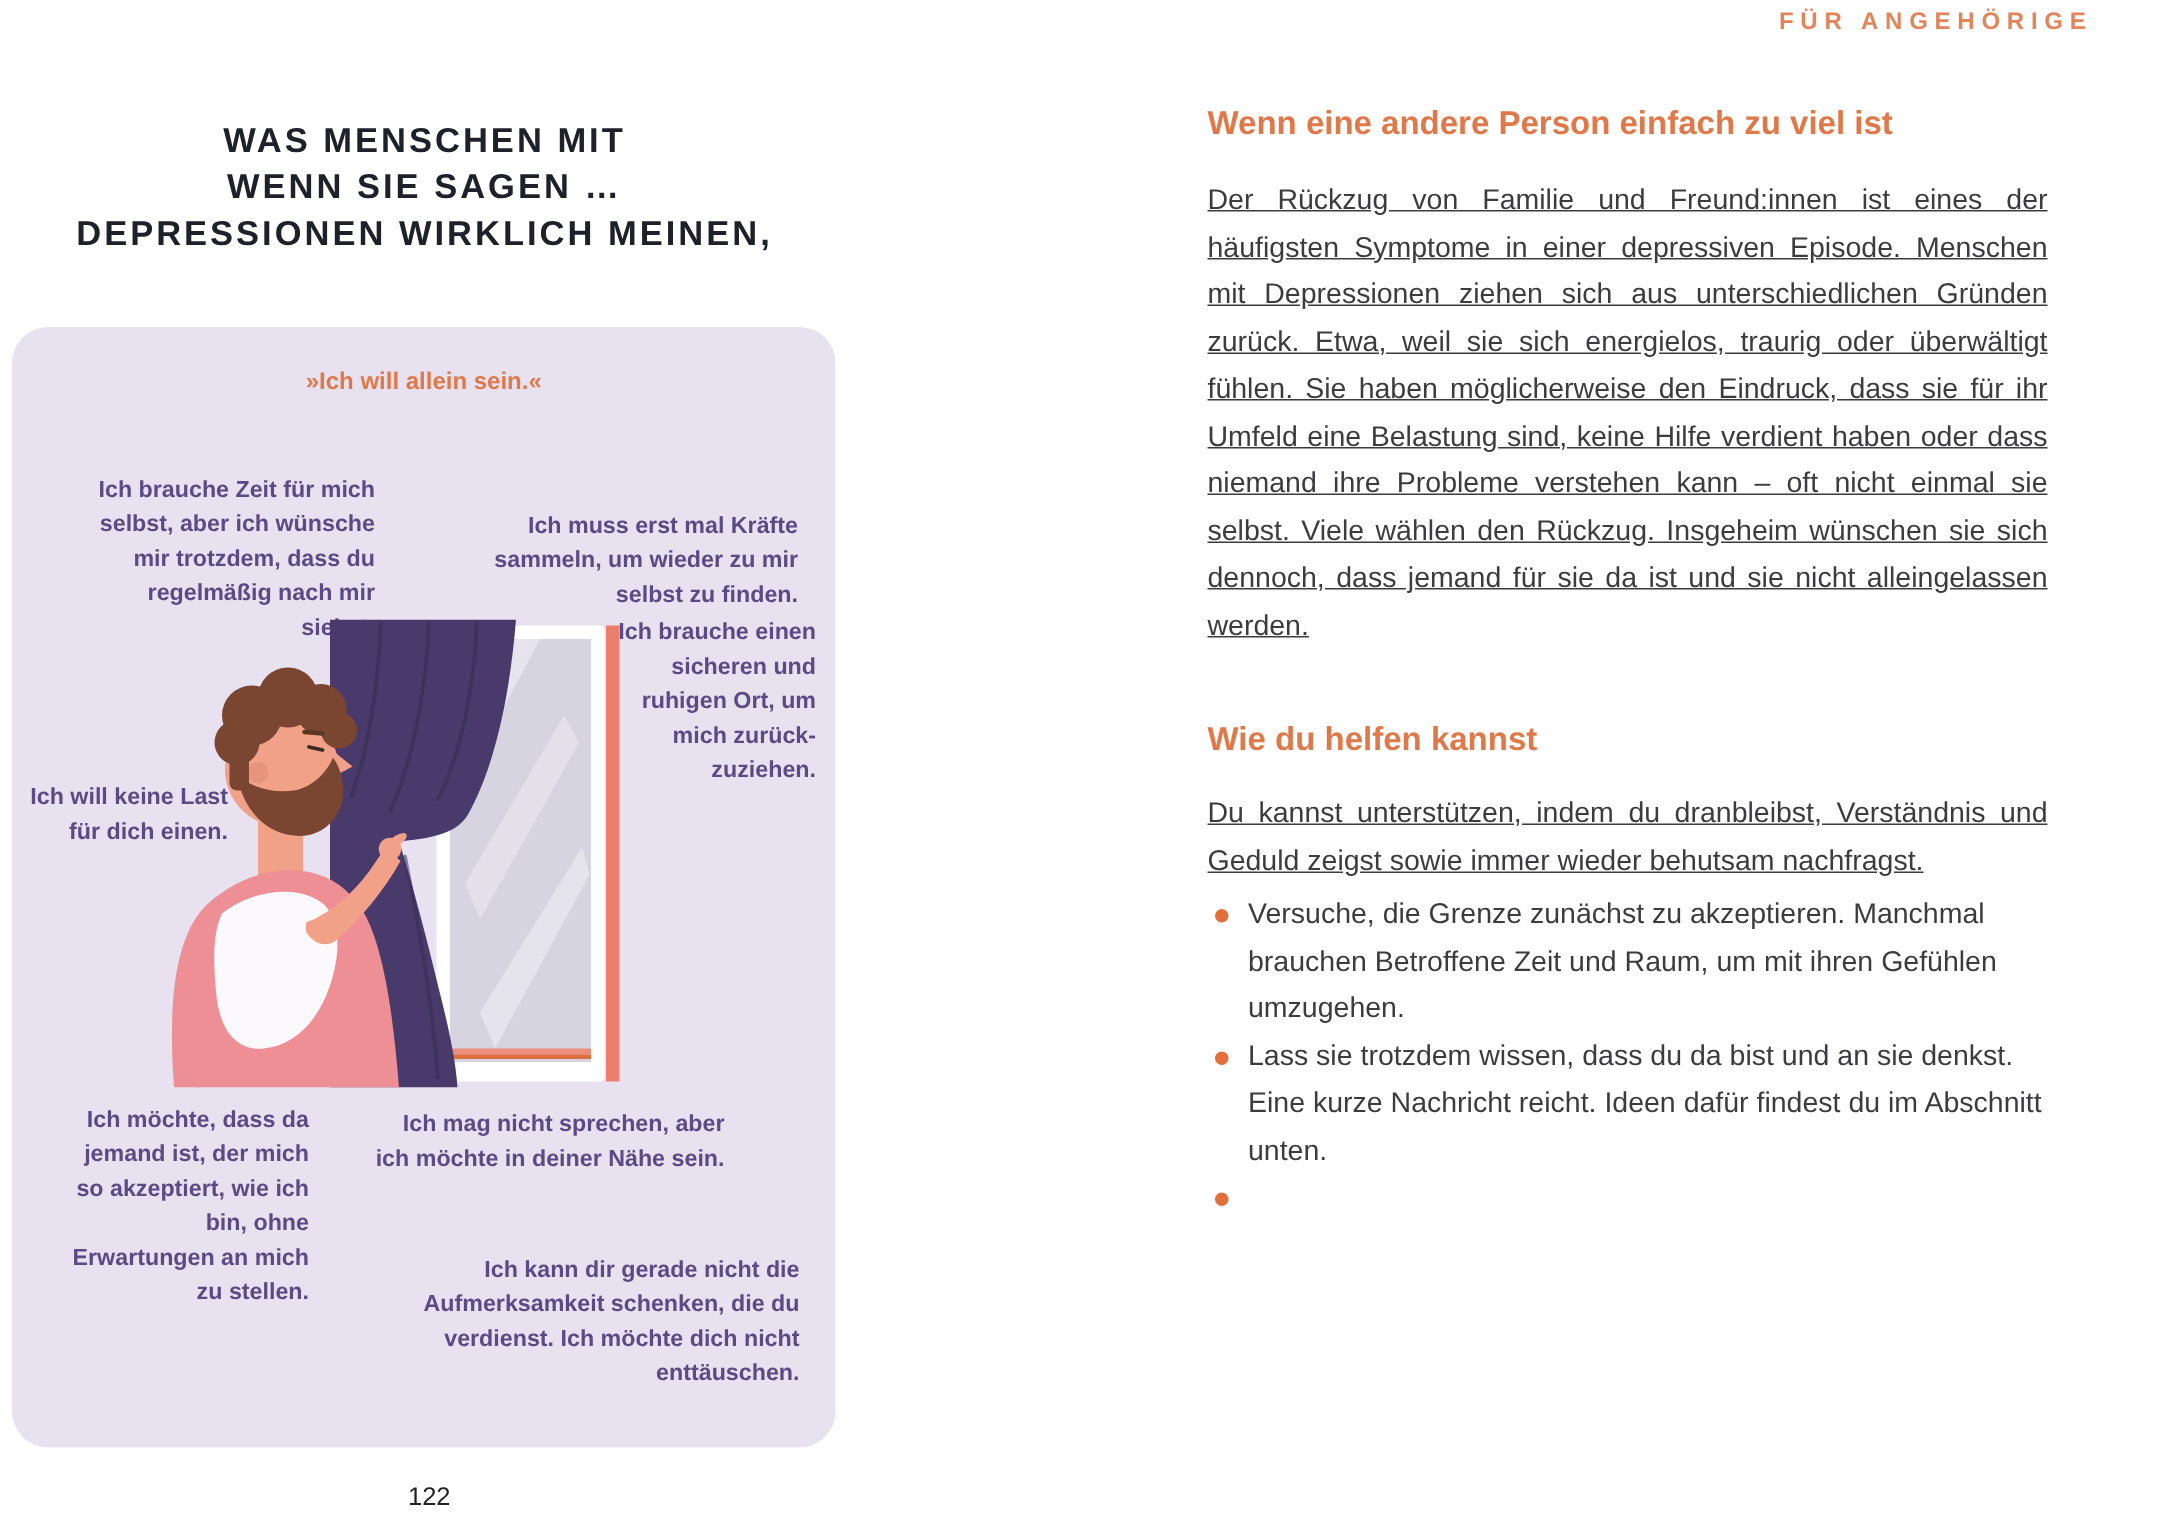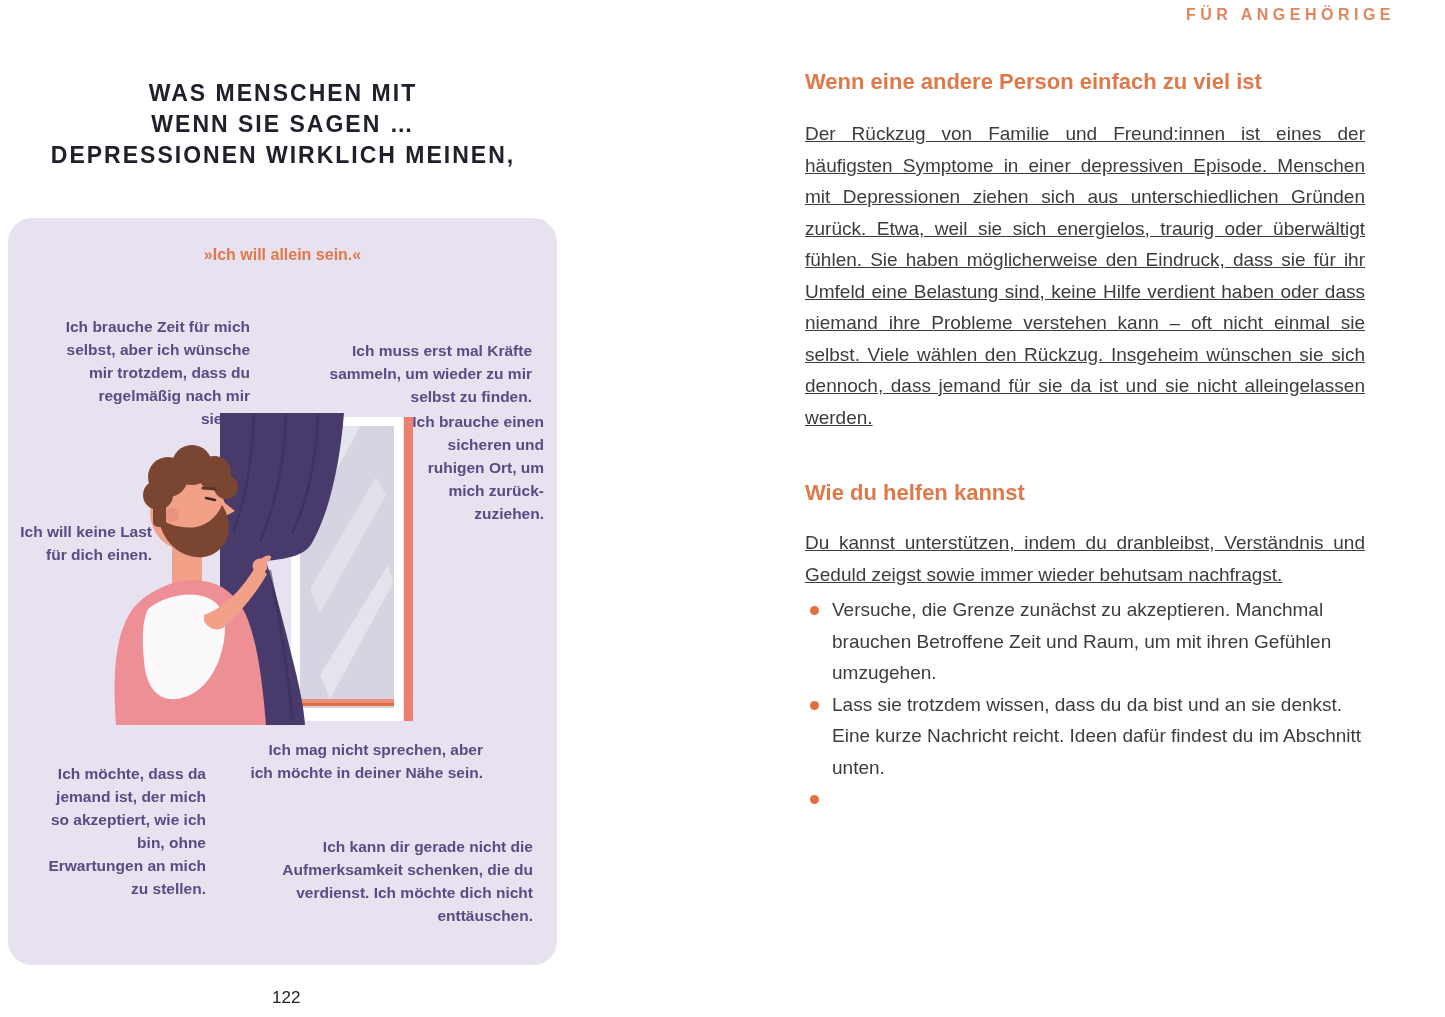--- a/index.html
+++ b/index.html
@@ -32,21 +32,21 @@
   }
   .quote{
     position:absolute;color:#5A4B84;font-weight:700;
     font-size:15.5px;line-height:23px;text-align:right;
   }
   .q1{left:50px;top:97px;width:192px;}
   .q2{left:286px;top:105px;width:238px;margin-top:16px;}
   .q3{left:398px;top:192px;width:138px;}
   .q4{left:12px;top:302px;width:132px;}
   .q5{left:408px;top:367px;width:118px;}
-  .q6{left:32px;top:544px;width:166px;}
+  .q6{left:32px;top:517px;width:166px;}
   .q7{left:235px;top:520px;width:240px;}
   .q8{left:215px;top:617px;width:310px;}
   .illustration{position:absolute;left:100px;top:195px;width:310px;height:312px;}
   
   .right-page{position:absolute;left:722px;top:0;width:723px;height:864px;}
   .content{position:absolute;left:83px;top:68px;width:560px;}
   .section-heading{
     margin:0;color:#E0794A;font-size:22px;line-height:28px;font-weight:600;
   }
   .section-heading.second{margin-top:46px;}

